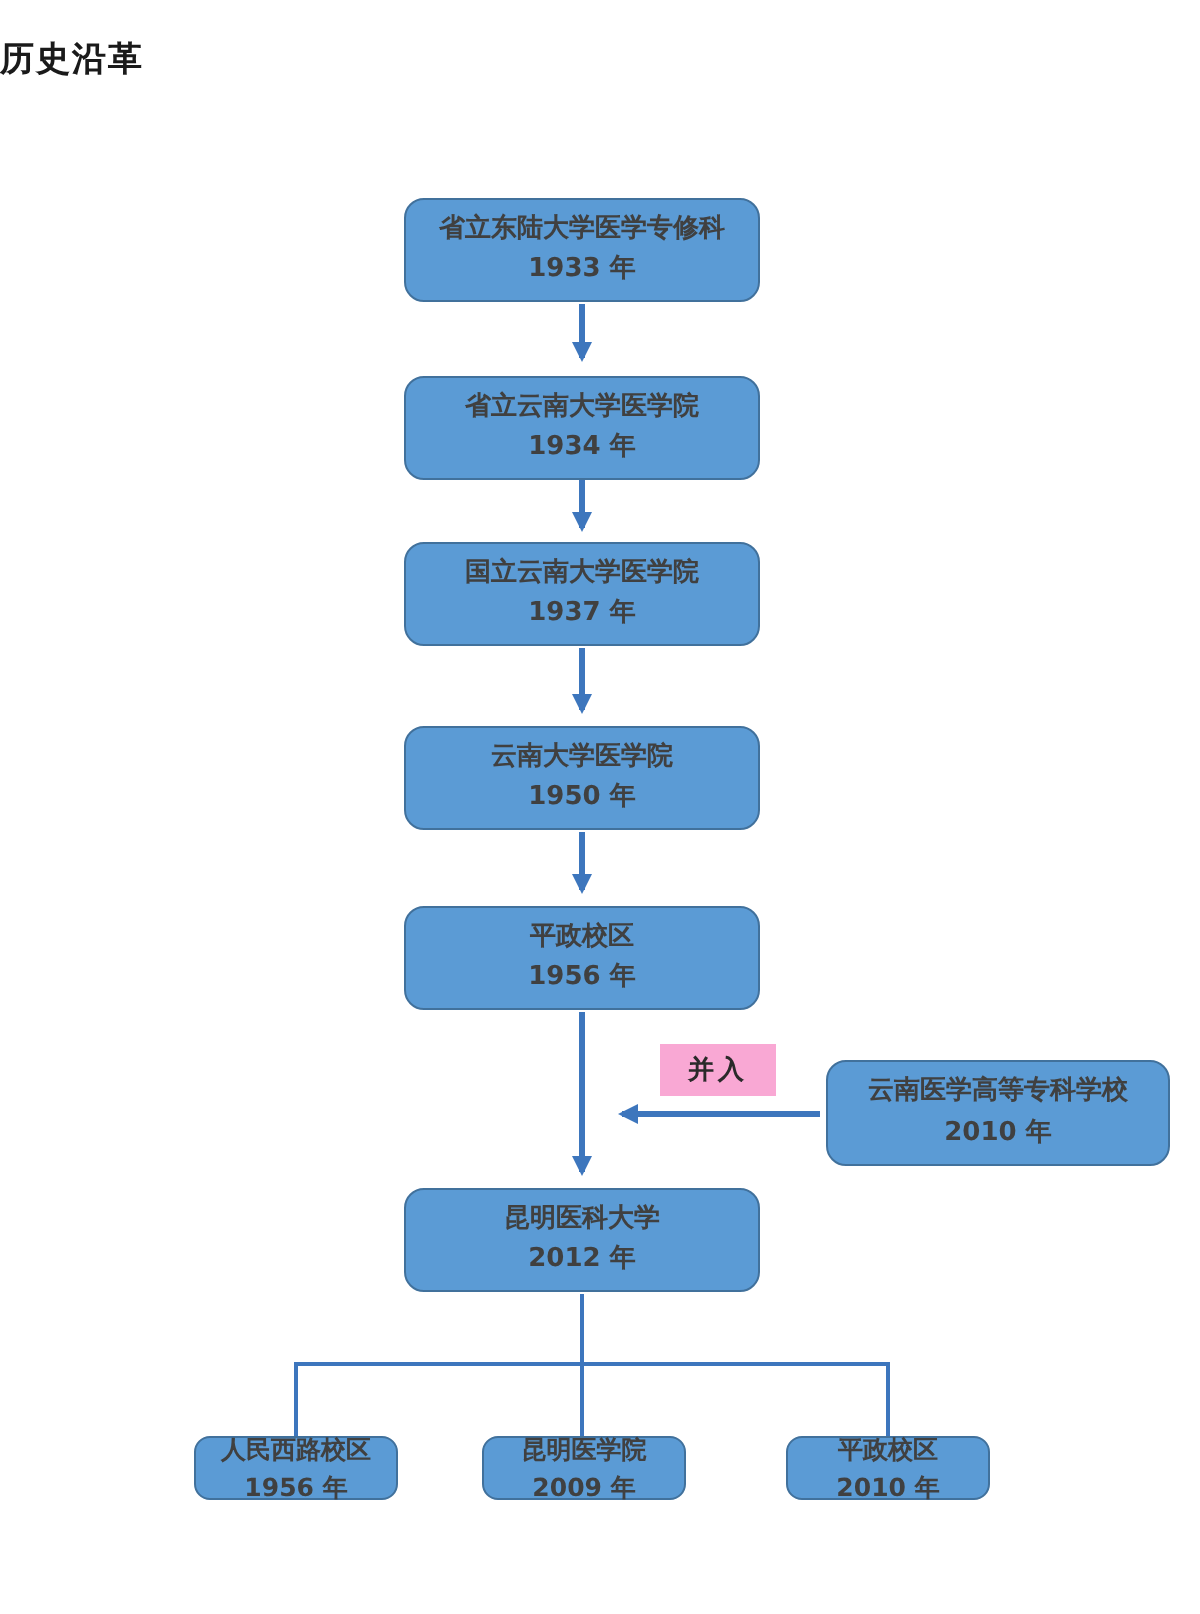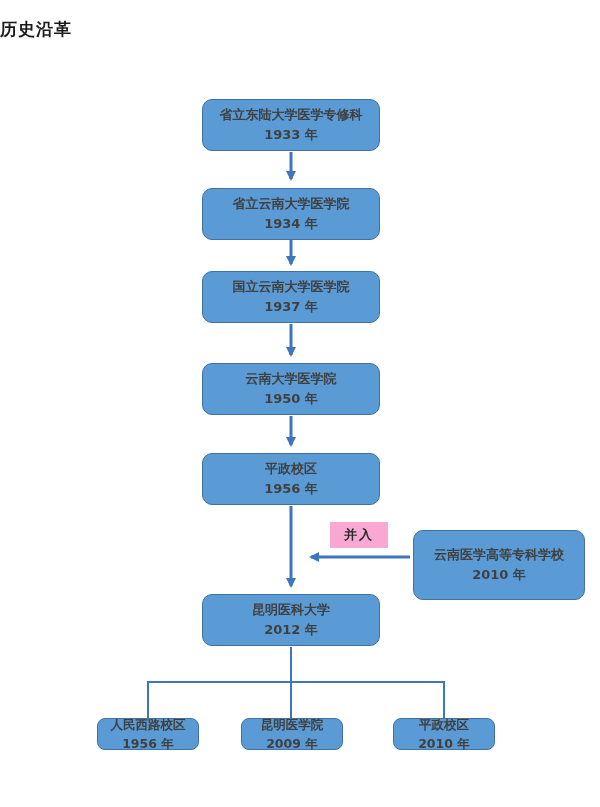--- a/index.html
+++ b/index.html
@@ -30,21 +30,21 @@
     display:flex;
     flex-direction:column;
     align-items:center;
     justify-content:center;
     color:#404040;
     font-weight:bold;
     text-align:center;
     line-height:1.55;
   }
   .node.main{left:202px;width:178px;height:52px;font-size:13px;}
-  .node.side{left:413px;top:530px;width:172px;height:70px;font-size:13px;}
+  .node.side{left:413px;top:530px;width:172px;height:53px;font-size:13px;}
   .node.campus{top:718px;width:102px;height:32px;font-size:12.5px;border-radius:8px;}
   .merge-label{
     position:absolute;
     left:330px;top:522px;width:58px;height:26px;
     background:#f9a8d4;
     color:#2a2a2a;
     font-size:13px;
     font-weight:bold;
     display:flex;align-items:center;justify-content:center;
     letter-spacing:2px;

